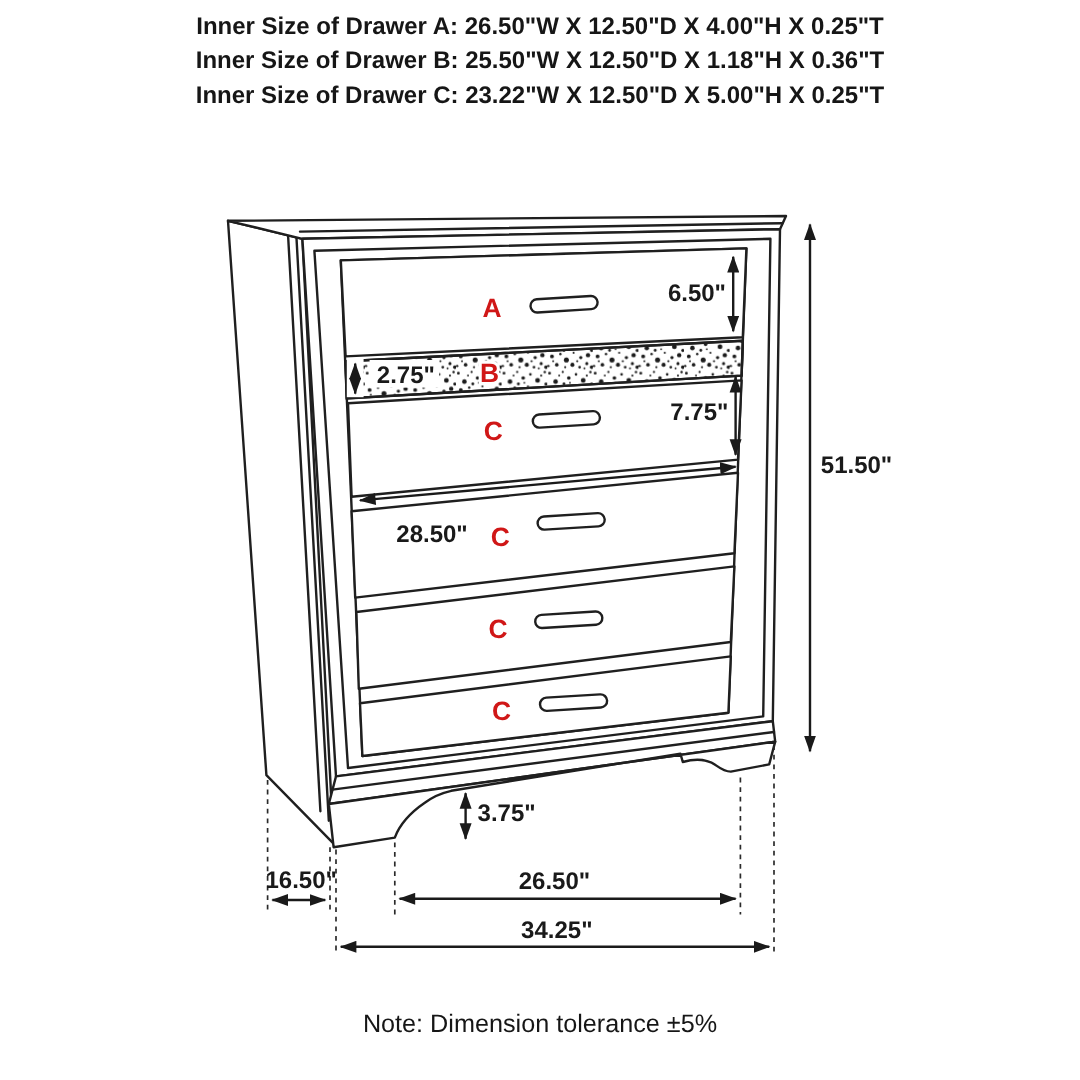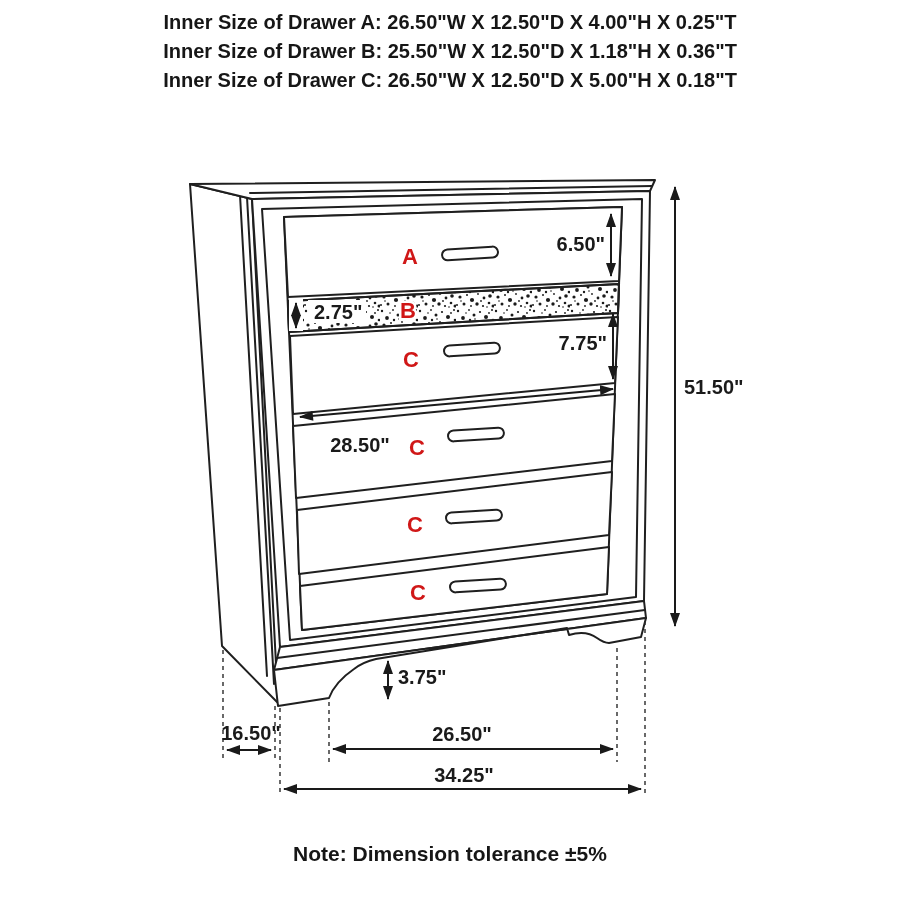--- a/index.html
+++ b/index.html
@@ -1,39 +1,39 @@
 <!DOCTYPE html>
 <html><head>
 <meta charset="utf-8">
 <style>
   html,body{margin:0;padding:0;background:#ffffff;}
   .stage{position:relative;width:900px;height:900px;background:#fff;overflow:hidden;
          font-family:"Liberation Sans",sans-serif;}
   .header{position:absolute;top:8px;left:0;width:900px;text-align:center;
           font-size:20px;line-height:29px;font-weight:bold;color:#161616;}
   .note{position:absolute;top:842px;left:0;width:900px;text-align:center;
-        font-size:21px;font-weight:bold;color:#161616;}
+        font-size:21px;font-weight:normal;color:#161616;}
   svg{position:absolute;left:0;top:0;}
   .dim{font:bold 20px "Liberation Sans",sans-serif;fill:#1a1a1a;}
   .red{font:bold 22px "Liberation Sans",sans-serif;fill:#d01717;}
   .halo{paint-order:stroke;stroke:#ffffff;stroke-width:5px;}
   .ln{stroke:#1f1f1f;stroke-width:2;fill:none;stroke-linejoin:round;stroke-linecap:round;}
   .fw{stroke:#1f1f1f;stroke-width:2;fill:#ffffff;stroke-linejoin:round;}
   .dimln{stroke:#1a1a1a;stroke-width:2;fill:none;}
   .dash{stroke:#2a2a2a;stroke-width:1.4;fill:none;stroke-dasharray:4 4;}
 </style>
 </head>
 <body>
 
 <div class="stage">
 
   <div class="header">
     <div>Inner Size of Drawer A: 26.50"W X 12.50"D X 4.00"H X 0.25"T</div>
     <div>Inner Size of Drawer B: 25.50"W X 12.50"D X 1.18"H X 0.36"T</div>
-    <div>Inner Size of Drawer C: 26.50"W X 12.50"D X 5.00"H X 0.18"T</div>
+    <div>Inner Size of Drawer C: 23.22"W X 12.50"D X 5.00"H X 0.25"T</div>
   </div>
 
   <svg width="900" height="900" viewBox="0 0 900 900">
     <defs>
       <marker id="mE" markerUnits="userSpaceOnUse" markerWidth="15" markerHeight="11" refX="13" refY="5" orient="auto">
         <path d="M0,0 L14,5 L0,10 Z" fill="#1a1a1a"></path>
       </marker>
       <marker id="mS" markerUnits="userSpaceOnUse" markerWidth="15" markerHeight="11" refX="1" refY="5" orient="auto">
         <path d="M14,0 L0,5 L14,10 Z" fill="#1a1a1a"></path>
       </marker>

